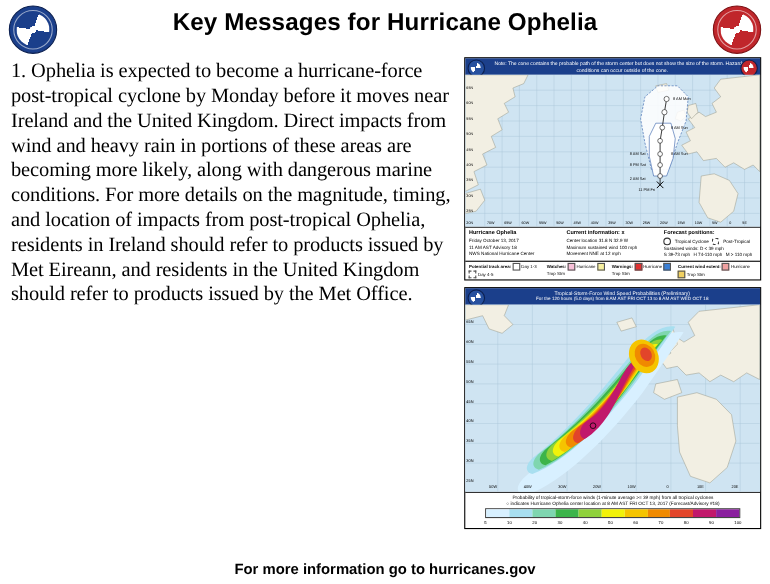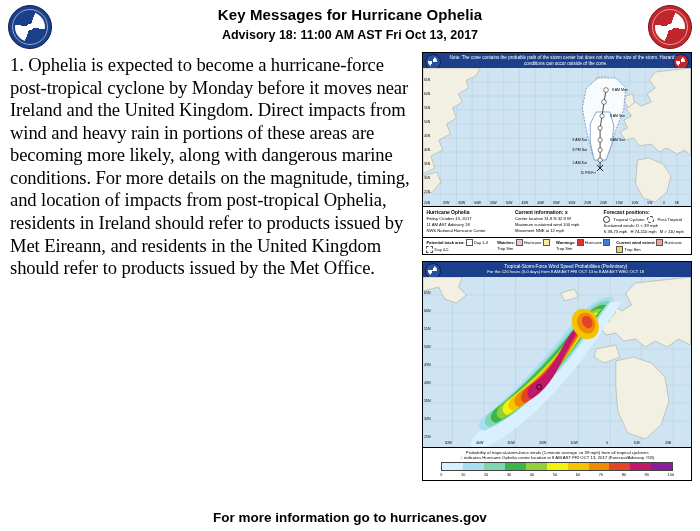--- a/index.html
+++ b/index.html
@@ -56,21 +56,21 @@
   .logo.right .swirl {
     background:
       radial-gradient(circle at 50% 50%, #ffffff 0 14%, rgba(255,255,255,0) 15%),
       conic-gradient(from 20deg, #ffffff 0 22%, #c0262b 22% 50%, #ffffff 50% 72%, #c0262b 72% 100%);
   }
   .title-block {
     text-align: center;
     padding-top: 6px;
   }
   .main-title {
-    font-size: 15px;
+    font-size: 22px;
     font-weight: bold;
     letter-spacing: .1px;
     line-height: 1.25;
   }
   .sub-title {
     font-size: 12.5px;
     font-weight: bold;
     margin-top: 3px;
   }
 
@@ -220,21 +220,20 @@
   <div class="logo left">
     <div class="ring"></div>
     <div class="swirl"></div>
   </div>
   <div class="logo right">
     <div class="ring"></div>
     <div class="swirl"></div>
   </div>
   <div class="title-block">
     <div class="main-title">Key Messages for Hurricane Ophelia</div>
-    <div class="sub-title">Advisory 18:  11:00 AM AST Fri Oct 13, 2017</div>
   </div>
 </div>
 
 <div class="content">
 
   <div class="message">1. Ophelia is expected to become a hurricane-force post-tropical cyclone by Monday before it moves near Ireland and the United Kingdom. Direct impacts from wind and heavy rain in portions of these areas are becoming more likely, along with dangerous marine conditions. For more details on the magnitude, timing, and location of impacts from post-tropical Ophelia, residents in Ireland should refer to products issued by Met Eireann, and residents in the United Kingdom should refer to products issued by the Met Office.</div>
 
   <div class="panels">
 
     <div class="panel">

